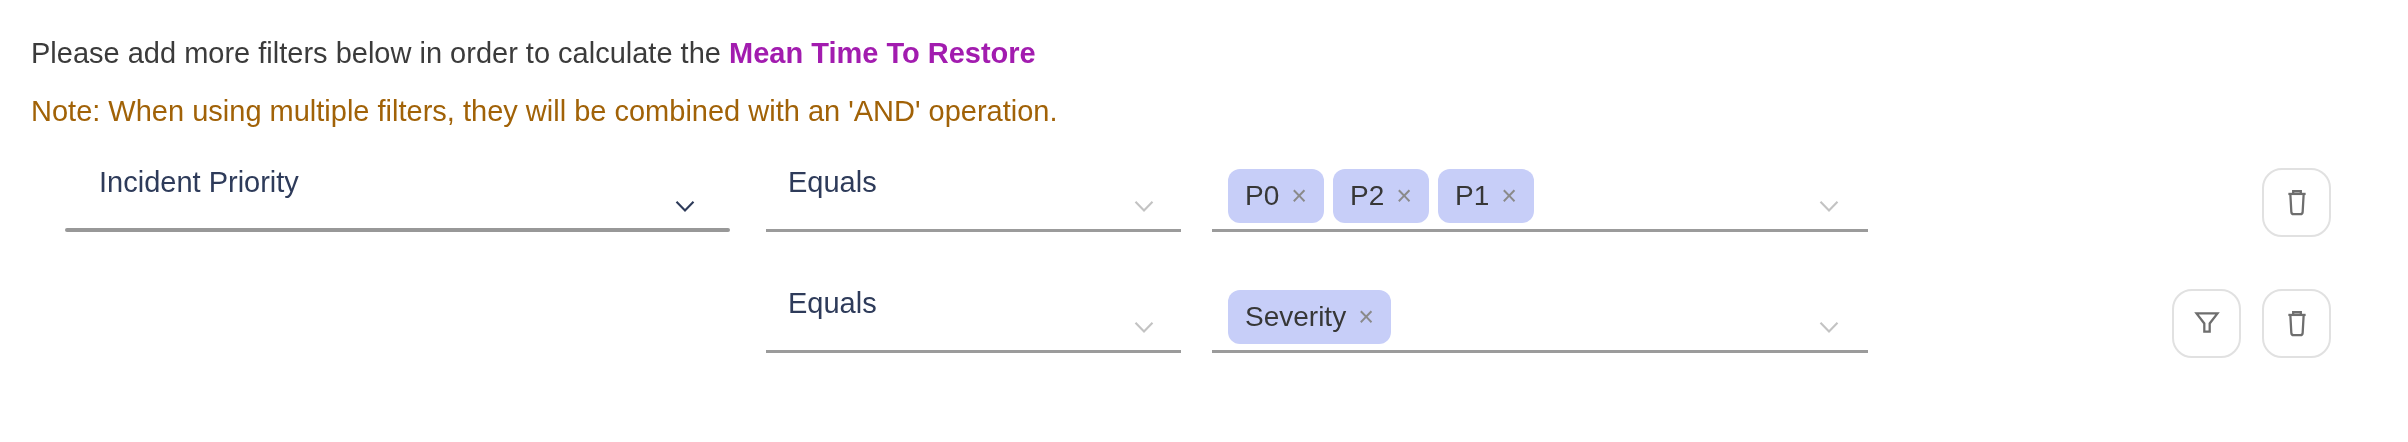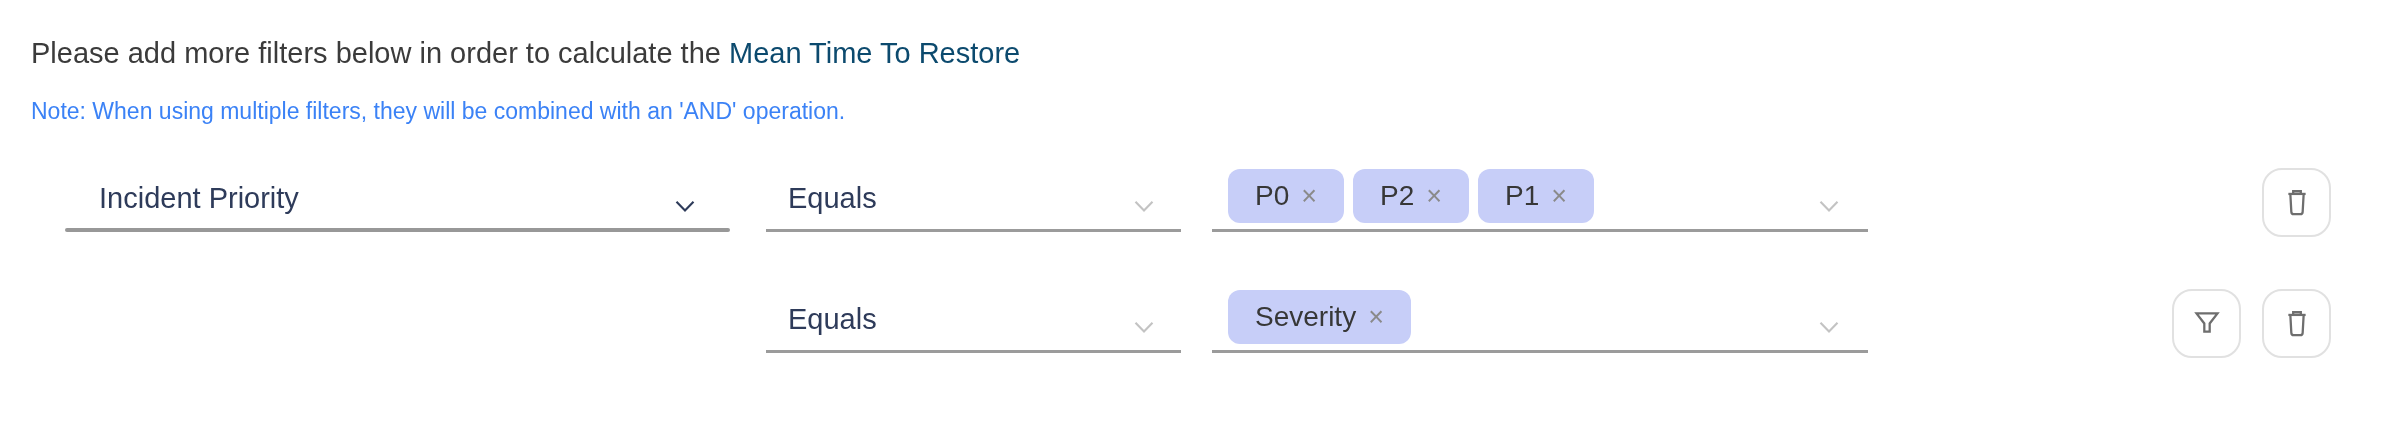--- a/index.html
+++ b/index.html
@@ -21,26 +21,26 @@
     position: absolute;
     left: 31px;
     top: 36px;
   }
   .title-line {
     font-size: 29px;
     line-height: 34px;
     color: #3b3b3b;
     white-space: nowrap;
   }
-  .title-line b { font-weight: 400; color: #0c4a6e; }
+  .title-line b { font-weight: 700; color: #a21caf; }
   .note-line {
     margin-top: 24px;
-    font-size: 23px;
+    font-size: 29px;
     line-height: 34px;
-    color: #3b82f6;
+    color: #a16207;
     white-space: nowrap;
   }
 
   
   .filter-row {
     position: absolute;
     left: 0;
     width: 2408px;
     height: 92px;
   }
@@ -67,21 +67,21 @@
   }
   .field.primary::after { height: 4px; border-radius: 3px; background: #989898; }
 
   .field-col-1 { left: 65px;   width: 665px; padding: 0 28px 0 34px; }
   .field-col-2 { left: 766px;  width: 415px; padding: 0 20px 0 22px; gap: 33px; }
   .field-col-3 { left: 1212px; width: 656px; padding: 0 22px 0 16px; }
 
   .field-label {
     font-size: 29px;
     color: #2e3b5a;
-    padding-bottom: 17px;
+    padding-bottom: 33px;
     white-space: nowrap;
   }
   .chevron {
     width: 34px;
     height: 34px;
     margin-bottom: 9px;
     flex: 0 0 auto;
   }
   .chevron svg { display: block; width: 34px; height: 34px; }
   .chevron.dark  svg path { stroke: #2e3b5a; }
@@ -91,21 +91,21 @@
   .tags {
     display: flex;
     align-items: center;
     gap: 9px;
     margin-bottom: 9px;
   }
   .tag {
     display: inline-flex;
     align-items: center;
     height: 54px;
-    padding: 0 27px;
+    padding: 0 17px;
     border-radius: 12px;
     background: #c7cef8;
     font-size: 28px;
     color: #373737;
     white-space: nowrap;
   }
   .tag .tag-close {
     margin-left: 12px;
     font-size: 27px;
     color: #8a8a8a;

